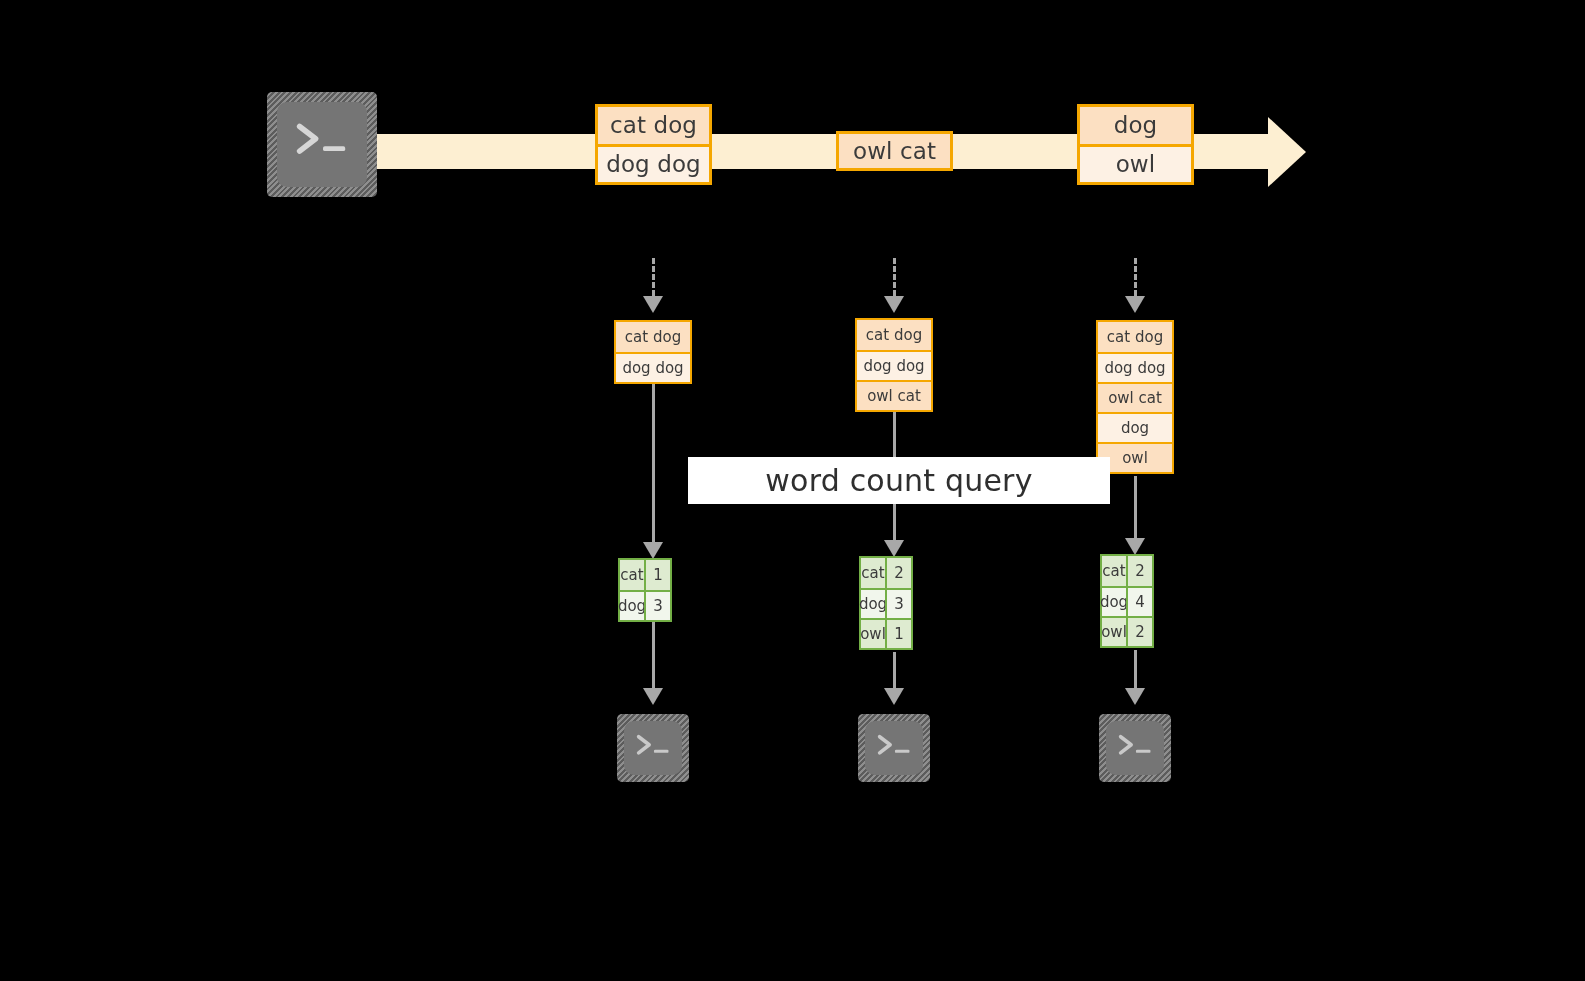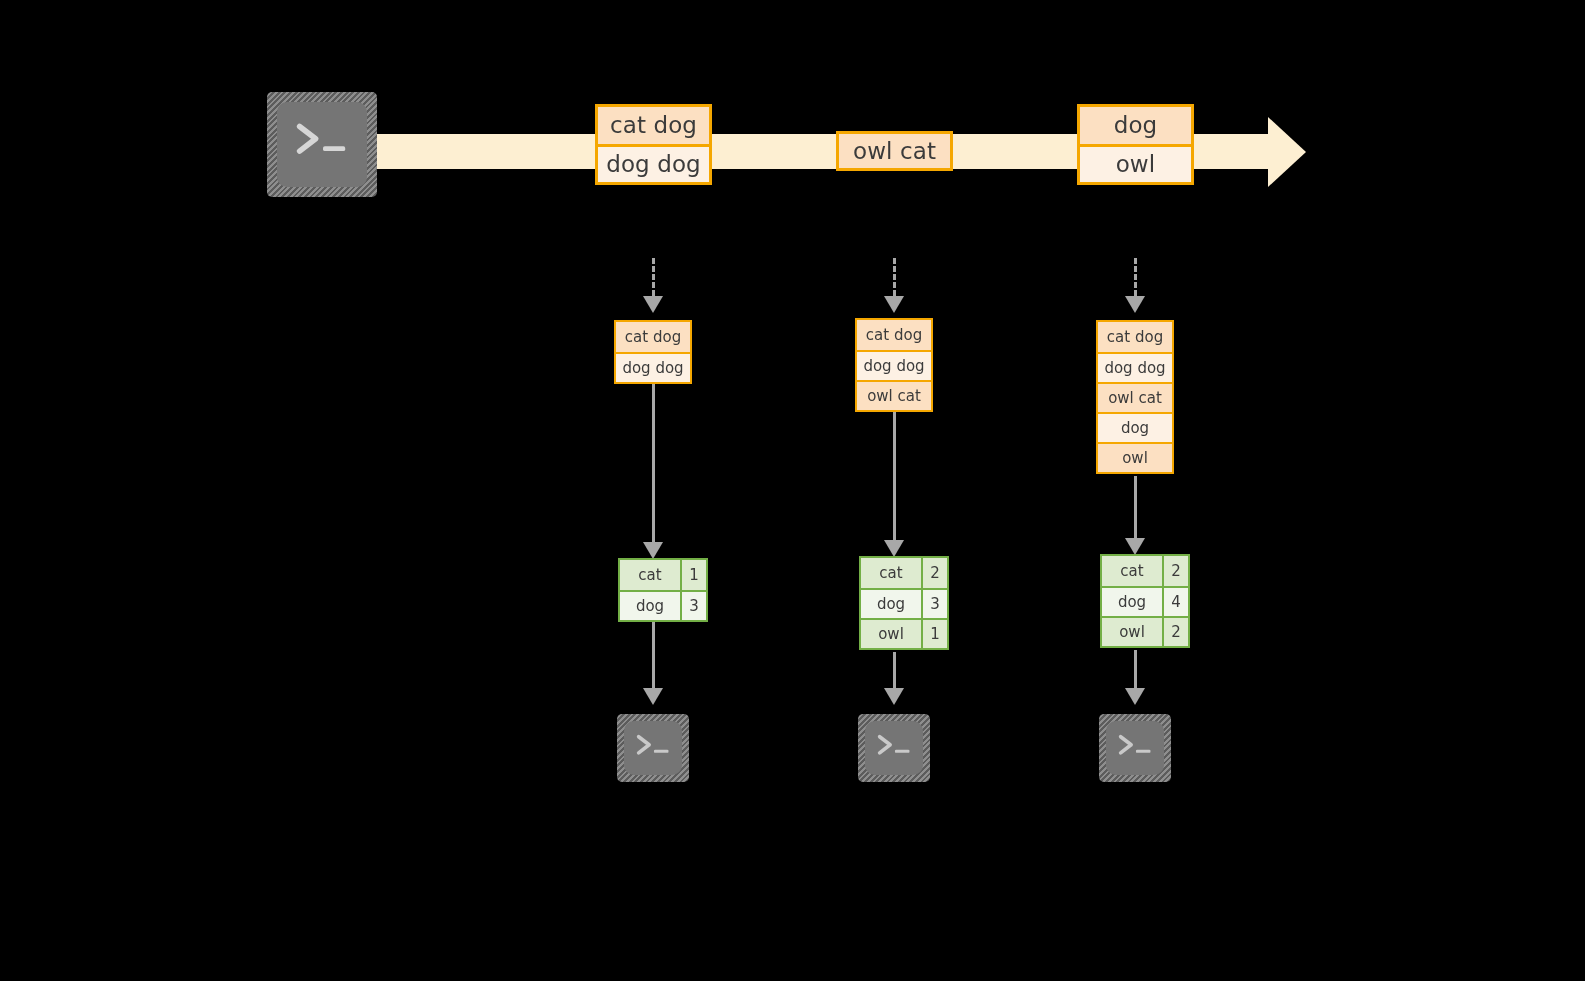--- a/index.html
+++ b/index.html
@@ -134,21 +134,21 @@
   .result .rrow.light { background: #F1F6EC; }
   .result .cell {
     box-sizing: border-box;
     display: flex;
     align-items: center;
     justify-content: center;
     font-size: 15px;
     line-height: 1;
     color: #3b3b3b;
   }
-  .result .cell.word  { width: 60px; }
+  .result .cell.word  { width: 24px; }
   .result .cell.count { width: 26px; border-left: 2px solid #73AF46; }
 
   
   .vline {
     position: absolute;
     width: 3px;
     background: #A8A8A8;
   }
   .vline.dashed {
     background: none;
@@ -320,14 +320,17 @@
   <div class="terminal small" style="left:1099px; top:714px; width:72px; height:68px;">
     <div class="inner"></div>
     <div class="glyph">
       <svg viewBox="0 0 100 60" aria-hidden="true">
         <path d="M14 8 L40 28 L14 48" fill="none" stroke="#c9c9c9" stroke-width="9" stroke-linecap="round" stroke-linejoin="round"></path>
         <rect x="52" y="40" width="36" height="8" rx="3" fill="#c9c9c9"></rect>
       </svg>
     </div>
   </div>
 
+  <div class="query-banner" style="left:688px; top:457px; width:422px; height:47px;">
+    <span>word count query</span>
+  </div>
 
 </div>
 
 </body></html>

